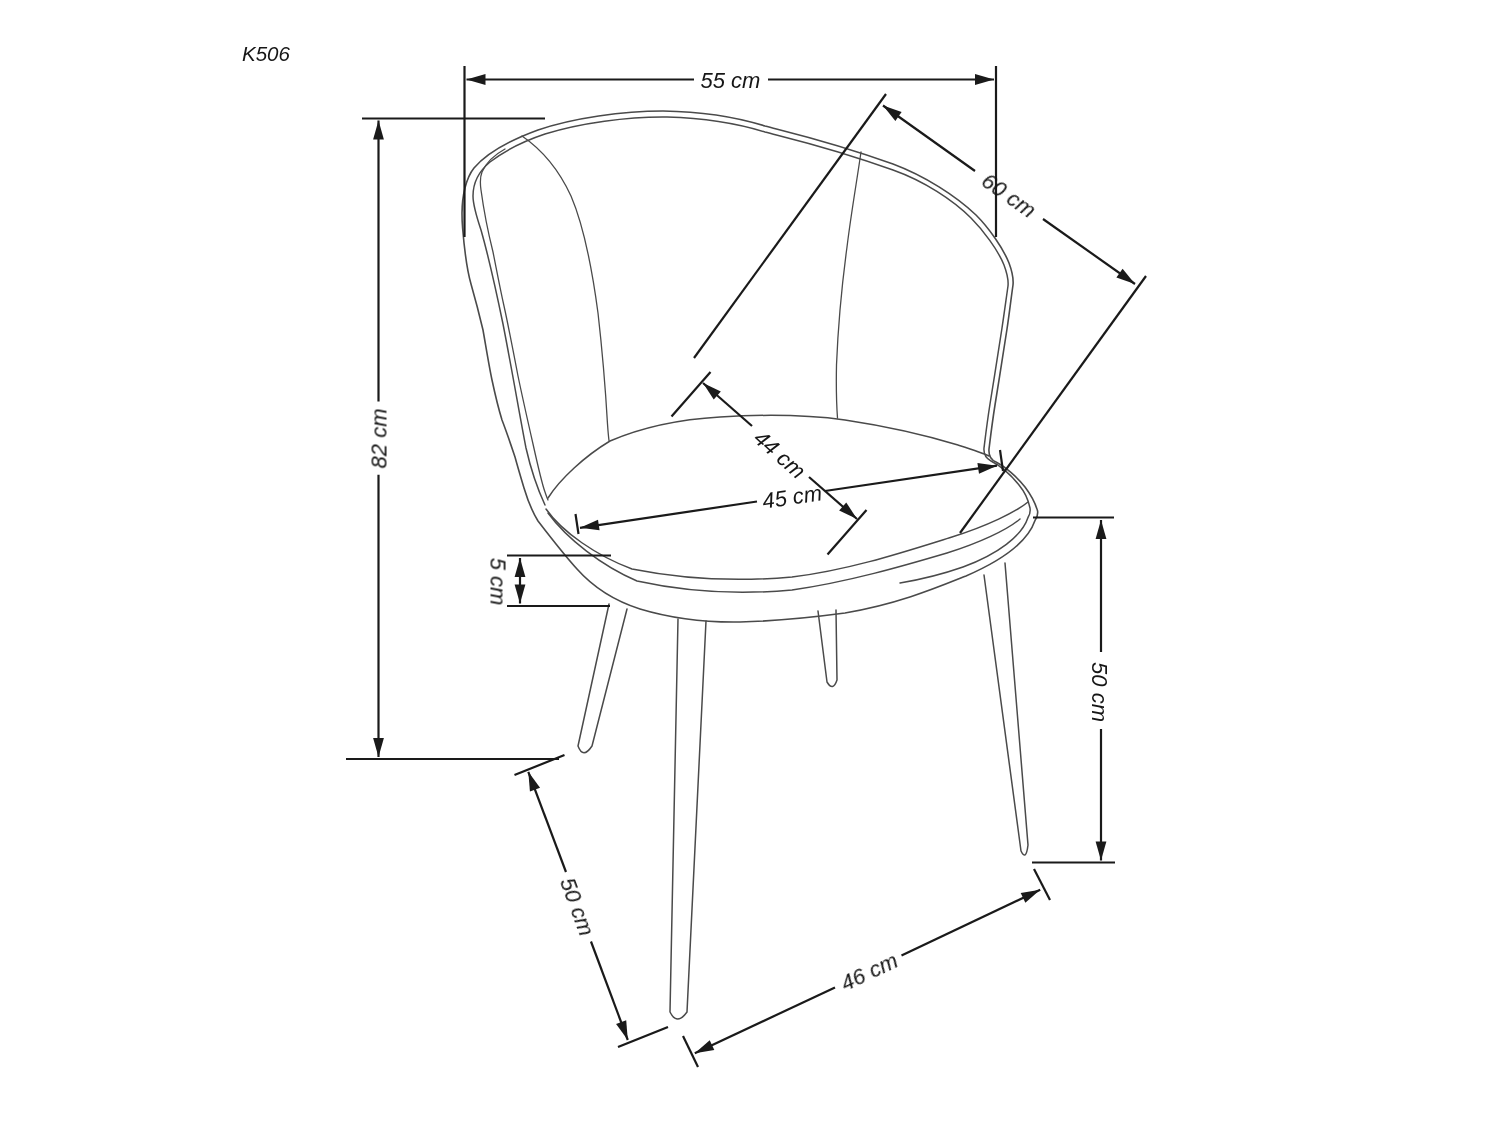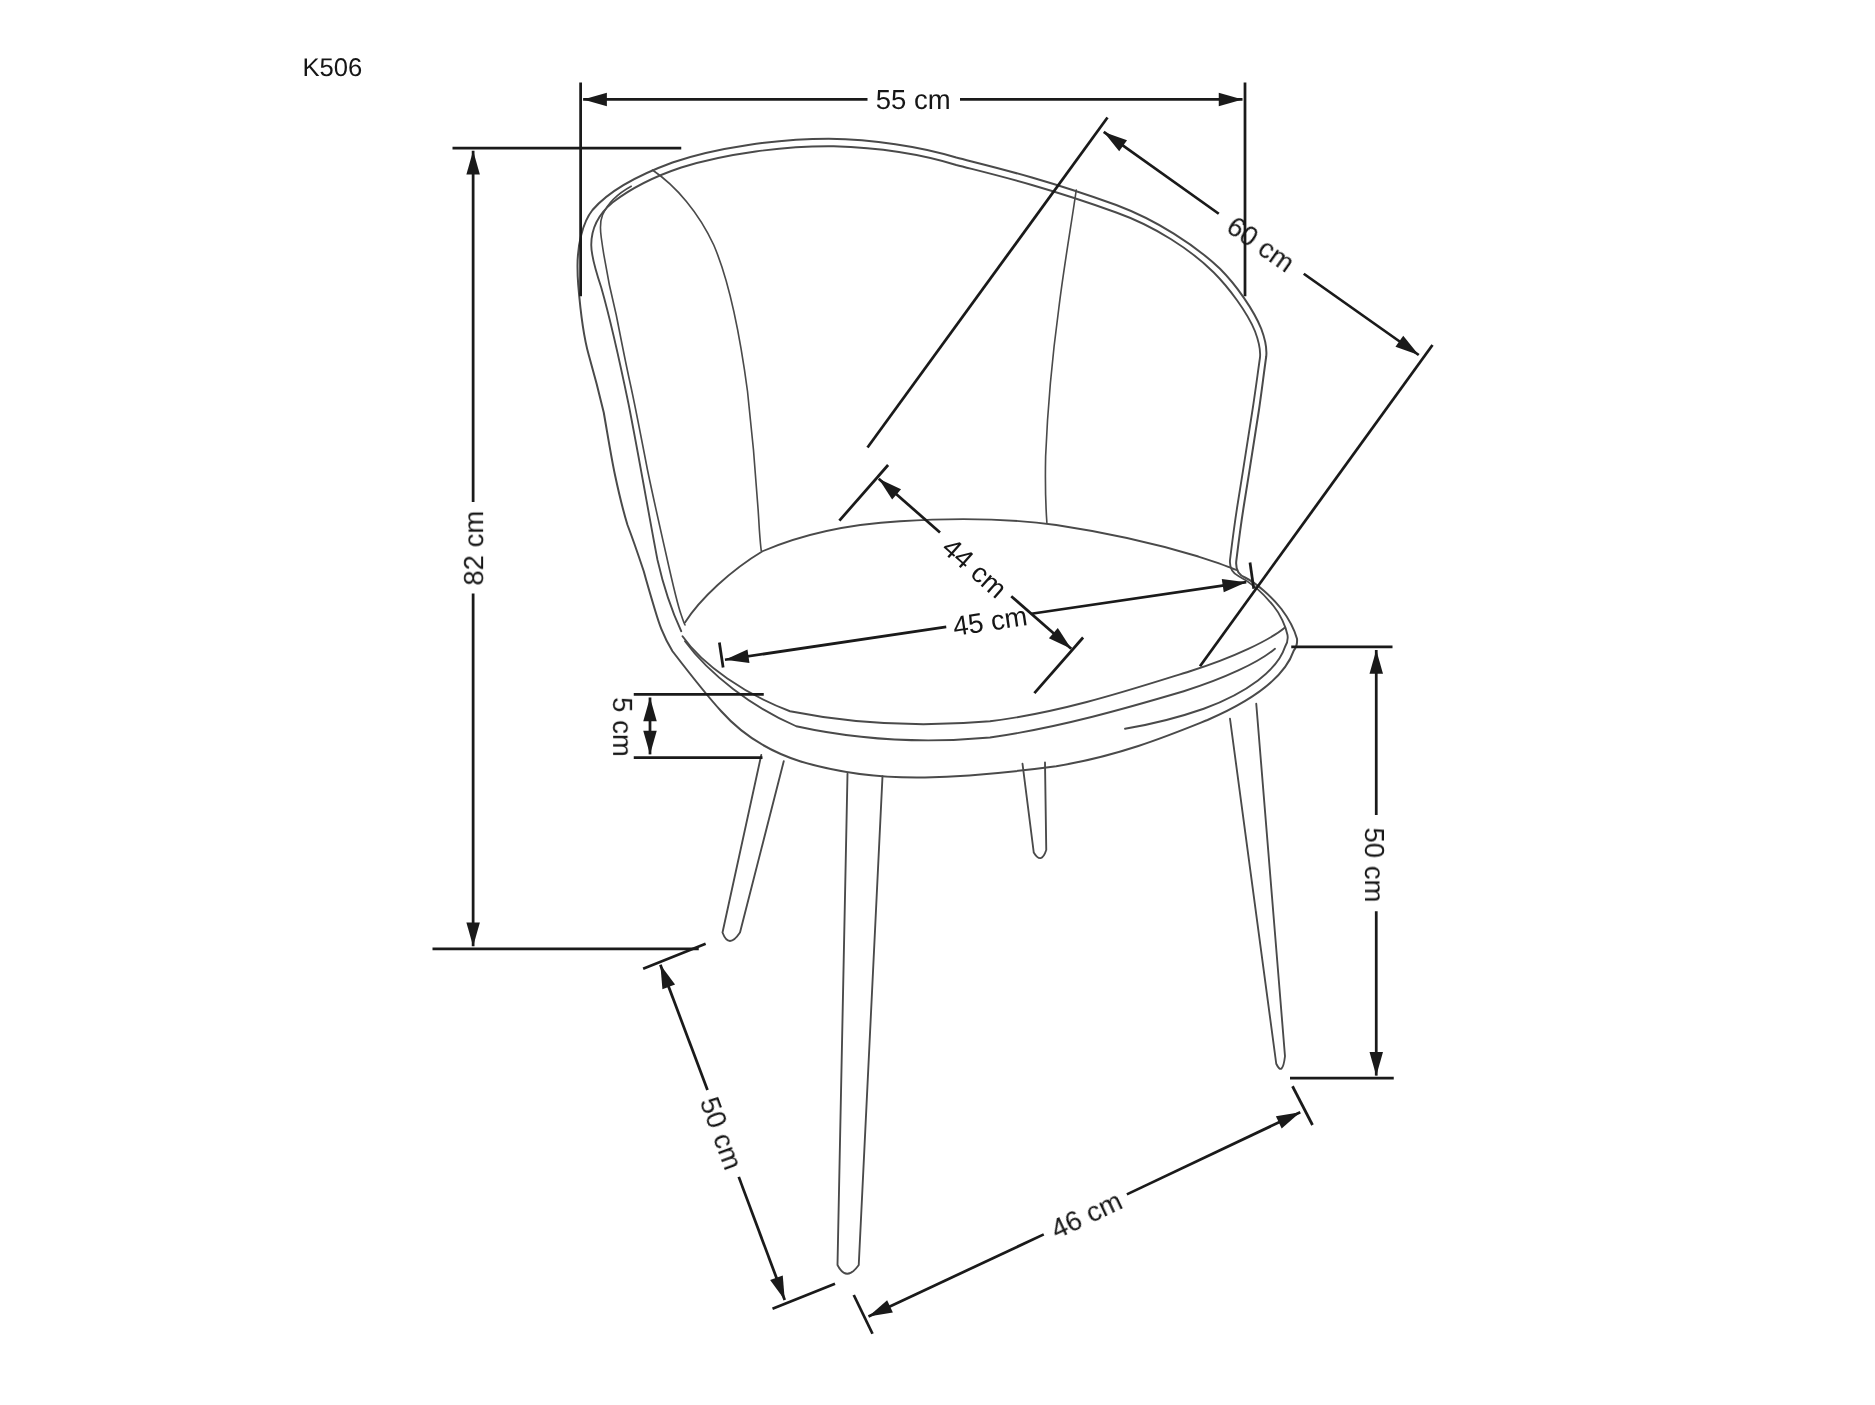--- a/index.html
+++ b/index.html
@@ -1,16 +1,16 @@
 <!DOCTYPE html>
 <html><head>
 <meta charset="utf-8">
 <style>
   html,body{margin:0;padding:0;background:#ffffff;}
-  .wrap{width:1388px;height:1124px;position:relative;background:#ffffff;}
+  .wrap{width:1388px;height:1124px;position:relative;background:#ffffff;font-style:italic;}
   text{font-family:"Liberation Sans", sans-serif;fill:#161616;}
 </style>
 </head>
 <body>
 <div class="wrap">
 <svg width="1500" height="1124" viewBox="0 0 1500 1124">
   <defs>
     <marker id="ah" markerUnits="userSpaceOnUse" markerWidth="44" markerHeight="24" viewBox="-22 -12 44 24" refX="0" refY="0" orient="auto-start-reverse">
       <path d="M0,0 L-19,5.4 L-19,-5.4 Z" fill="#1a1a1a"></path>
     </marker>

